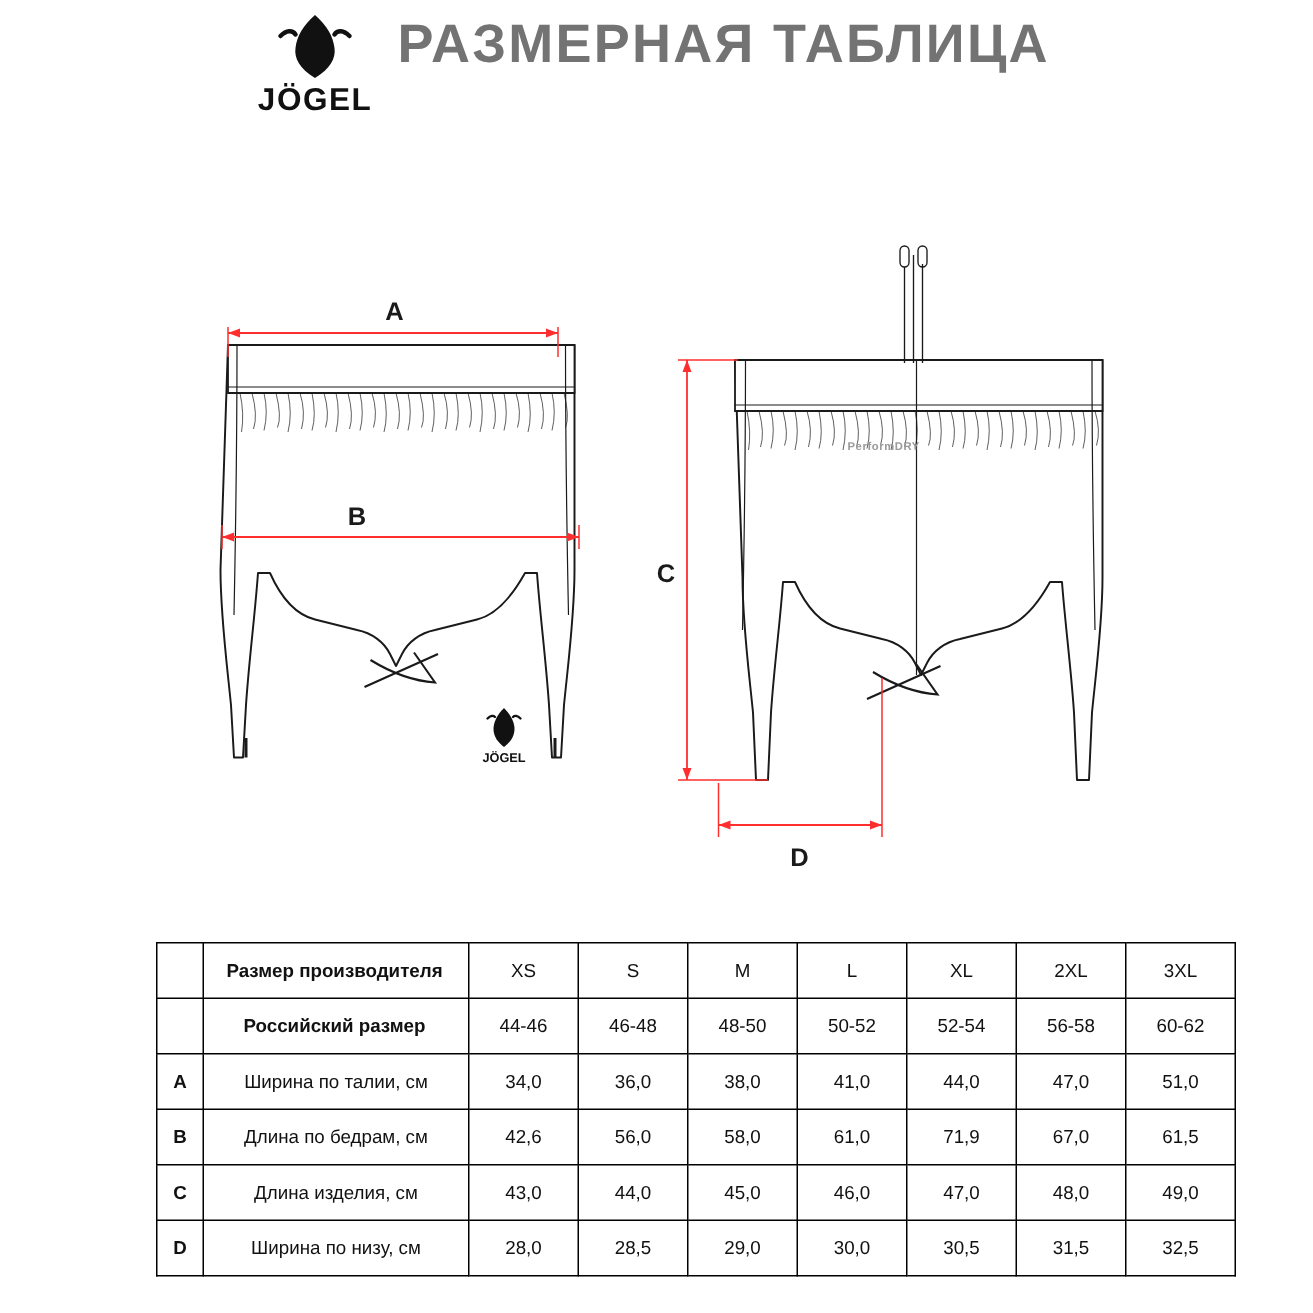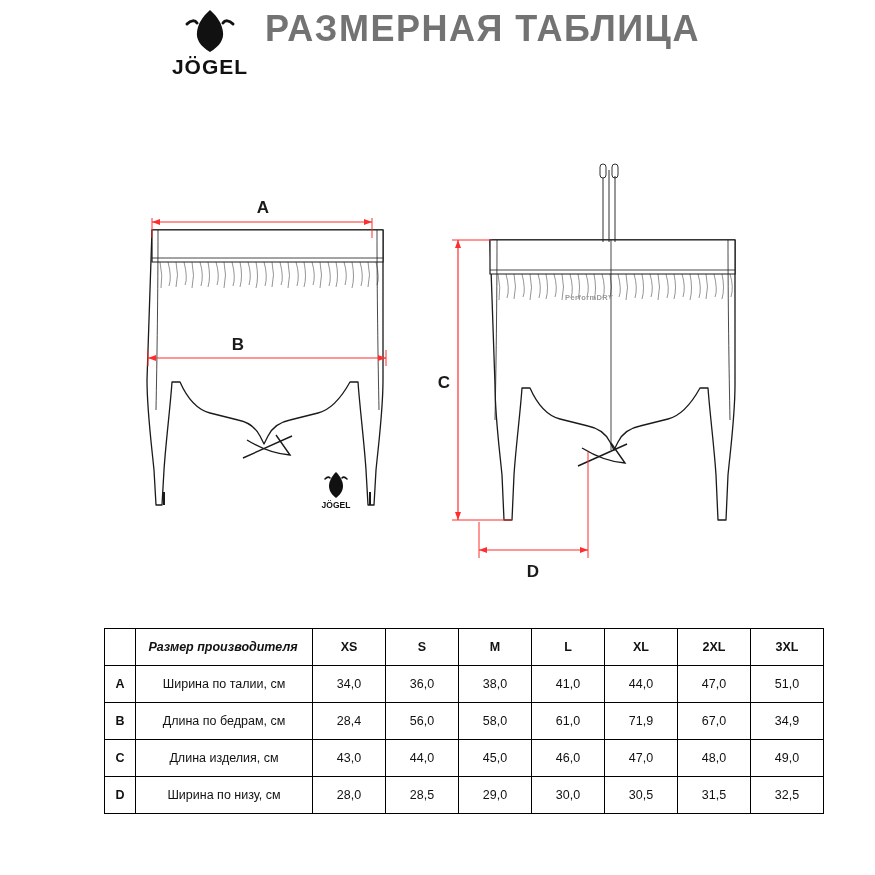--- a/index.html
+++ b/index.html
@@ -103,31 +103,30 @@
     font-size: 13px;
   }
   td.col-label {
     width: 174px;
     text-align: left;
     padding-left: 10px;
     font-size: 12.5px;
   }
   td.col-label.bold {
     font-weight: bold;
-    font-style: italic;
   }
   td.col-label.center {
     text-align: center;
     padding-left: 0;
   }
   td.col-val {
     width: 68px;
   }
   tr.head td {
-    font-weight: bold;
+    font-weight: normal;
   }
 </style>
 </head>
 <body>
 
 <div class="page">
 
   <div class="header">
 
     <div class="brand">
@@ -342,44 +341,55 @@
           <td class="col-label bold center">Размер производителя</td>
           <td class="col-val">XS</td>
           <td class="col-val">S</td>
           <td class="col-val">M</td>
           <td class="col-val">L</td>
           <td class="col-val">XL</td>
           <td class="col-val">2XL</td>
           <td class="col-val">3XL</td>
         </tr>
 
+        <tr>
+          <td class="col-letter"></td>
+          <td class="col-label bold center">Российский размер</td>
+          <td class="col-val">44-46</td>
+          <td class="col-val">46-48</td>
+          <td class="col-val">48-50</td>
+          <td class="col-val">50-52</td>
+          <td class="col-val">52-54</td>
+          <td class="col-val">56-58</td>
+          <td class="col-val">60-62</td>
+        </tr>
 
 
         <tr>
           <td class="col-letter">A</td>
           <td class="col-label">Ширина по талии, см</td>
           <td class="col-val">34,0</td>
           <td class="col-val">36,0</td>
           <td class="col-val">38,0</td>
           <td class="col-val">41,0</td>
           <td class="col-val">44,0</td>
           <td class="col-val">47,0</td>
           <td class="col-val">51,0</td>
         </tr>
 
         <tr>
           <td class="col-letter">B</td>
           <td class="col-label">Длина по бедрам, см</td>
-          <td class="col-val">28,4</td>
+          <td class="col-val">42,6</td>
           <td class="col-val">56,0</td>
           <td class="col-val">58,0</td>
           <td class="col-val">61,0</td>
           <td class="col-val">71,9</td>
           <td class="col-val">67,0</td>
-          <td class="col-val">34,9</td>
+          <td class="col-val">61,5</td>
         </tr>
 
         <tr>
           <td class="col-letter">C</td>
           <td class="col-label">Длина изделия, см</td>
           <td class="col-val">43,0</td>
           <td class="col-val">44,0</td>
           <td class="col-val">45,0</td>
           <td class="col-val">46,0</td>
           <td class="col-val">47,0</td>

